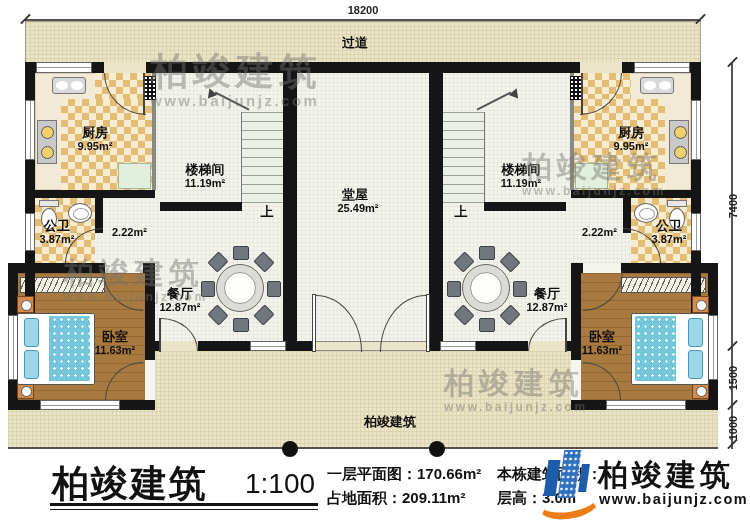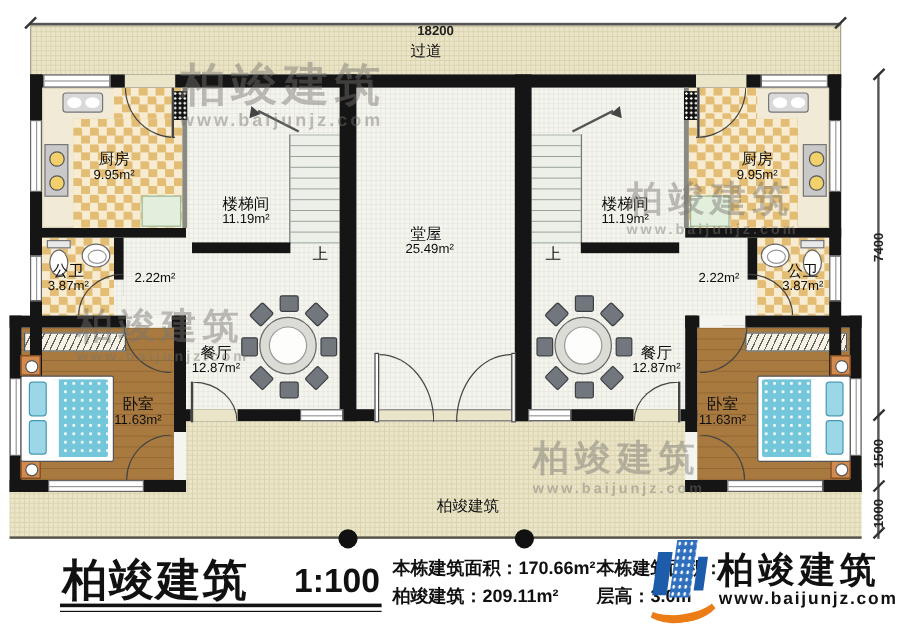--- a/index.html
+++ b/index.html
@@ -18,21 +18,21 @@
   .marble{position:absolute;background:#f1ead7;box-shadow:inset 0 0 0 1px #d8cfb4;z-index:6}
   .wood{position:absolute;background-color:#a97a3f;z-index:7;
     background-image:linear-gradient(rgba(40,20,0,.18) 1px,transparent 1px);background-size:100% 9px}
   .winH{position:absolute;background:#fff;border:1px solid #666;z-index:17;box-sizing:border-box}
   .winH:before{content:"";position:absolute;left:0;right:0;top:45%;height:1px;background:#999}
   .winV{position:absolute;background:#fff;border:1px solid #666;z-index:17;box-sizing:border-box}
   .winV:before{content:"";position:absolute;top:0;bottom:0;left:45%;width:1px;background:#999}
   .gap{position:absolute;z-index:16}
   .arc{position:absolute;z-index:18;box-sizing:border-box;border:0 solid #444}
   .leaf{position:absolute;background:#fff;border:1px solid #444;z-index:19;box-sizing:border-box}
-  .lbl{position:absolute;color:#0e0e0e;font-weight:normal;text-align:center;line-height:1.1;white-space:nowrap;z-index:30}
+  .lbl{position:absolute;color:#0e0e0e;font-weight:bold;text-align:center;line-height:1.1;white-space:nowrap;z-index:30}
   .rn{font-size:13px}.ra{font-size:11px}
   .tbl{position:absolute;border-radius:50%;z-index:20;box-sizing:border-box}
   .chair{position:absolute;width:14px;height:12px;background:#72777e;border:1px solid #3c3f44;border-radius:2px;z-index:20}
   .hatch{position:absolute;background-color:#f5f1e4;z-index:12;border:1px solid #555;box-sizing:border-box;
     background-image:repeating-linear-gradient(115deg,transparent 0 4px,#62625c 4px 5px)}
   .stair{position:absolute;background-color:#edf0e8;z-index:8;border-left:1px solid #777;box-sizing:border-box;
     background-image:linear-gradient(#98a398 1px,transparent 1px);background-size:100% 9px}
   .stairR{border-left:0;border-right:1px solid #777}
   .dim{position:absolute;font-size:11px;color:#222;font-weight:bold;z-index:45;text-align:center}
   .dimv{transform:rotate(-90deg)}
@@ -43,21 +43,21 @@
   .wm .url{font-size:15px;letter-spacing:2.5px;display:block;margin-top:3px}
   .wm.sm .nm{font-size:30px}.wm.sm .url{font-size:12px}
   .ns{position:absolute;background:#d28a4e;border:1px solid #76431c;z-index:20;box-sizing:border-box}
   .ns i{position:absolute;left:3px;top:3px;width:9px;height:9px;background:#fff;border:1px solid #555;border-radius:50%}
   .col{position:absolute;width:16px;height:16px;border-radius:50%;background:#111;z-index:22}
   .fix{position:absolute;z-index:20;box-sizing:border-box}
   .flue{position:absolute;background-color:#111;z-index:18;
     background-image:radial-gradient(#fff .8px,transparent 1.2px);background-size:4px 4px}
   
   .tb-title{position:absolute;left:52px;top:459px;font-size:37px;font-weight:bold;color:#111;letter-spacing:2px;z-index:50}
-  .tb-scale{position:absolute;left:245px;top:468px;font-size:28px;font-weight:bold;color:#111;z-index:50}
+  .tb-scale{position:absolute;left:245px;top:468px;font-size:28px;font-weight:normal;color:#111;z-index:50}
   .tb-line{position:absolute;background:#111;z-index:50}
   .tb-info{position:absolute;font-size:15px;font-weight:bold;color:#111;z-index:50;line-height:24px;white-space:nowrap}
   .logo-name{position:absolute;left:598px;top:455px;font-size:30px;font-weight:bold;color:#111;letter-spacing:4px;z-index:52;white-space:nowrap}
   .logo-url{position:absolute;left:599px;top:491px;font-size:14.5px;font-weight:bold;color:#111;letter-spacing:1.5px;z-index:52;white-space:nowrap}
   .glyph{position:absolute;left:536px;top:448px;width:60px;height:64px;z-index:51}
   .glyph .sw{position:absolute;left:0;top:36px;width:56px;height:24px;border:4px solid transparent;
     border-bottom:7px solid #ec7c15;border-radius:50%;transform:rotate(-8deg)}
   .glyph .t1{position:absolute;left:10px;top:12px;width:12px;height:36px;background:#1d5cab;transform:skewX(-8deg)}
   .glyph .t2{position:absolute;left:25px;top:2px;width:17px;height:48px;background:#2e6fbe;transform:skewX(-8deg);
     background-image:radial-gradient(#fff 1px,transparent 1.4px);background-size:5px 6px}
@@ -65,21 +65,21 @@
   .arrowhead{position:absolute;width:0;height:0;z-index:18}
 </style>
 </head>
 <body>
 
 <div class="canvas">
 
   <div class="dimline" style="left:25px;top:19px;width:676px;height:2px"></div>
   <div class="tick" style="left:19px;top:18px"></div>
   <div class="tick" style="left:694px;top:18px"></div>
-  <div class="dim" style="left:333px;top:20px;width:60px">18200</div>
+  <div class="dim" style="left:333px;top:4px;width:60px">18200</div>
 
   <div class="floor-beige" style="left:25px;top:21px;width:676px;height:43px;border:1px solid #a8a390;box-sizing:border-box"></div>
   <div class="lbl rn" style="left:325px;top:36px;width:60px">过道</div>
 
   <div class="floor-beige" style="left:8px;top:351px;width:710px;height:98px"></div>
   <div class="abs" style="left:8px;top:447px;width:710px;height:2px;background:#55524a;z-index:10"></div>
   <div class="lbl rn" style="left:350px;top:415px;width:80px">柏竣建筑</div>
   <div class="col" style="left:282px;top:441px"></div>
   <div class="col" style="left:429px;top:441px"></div>
 
@@ -307,22 +307,22 @@
   </div>
   <div class="wm sm" style="left:444px;top:368px">
     <span class="nm">柏竣建筑</span>
     <span class="url">www.baijunjz.com</span>
   </div>
 
   <div class="tb-title">柏竣建筑</div>
   <div class="tb-line" style="left:50px;top:503px;width:268px;height:3px"></div>
   <div class="tb-line" style="left:50px;top:509px;width:268px;height:1px"></div>
   <div class="tb-scale">1:100</div>
-  <div class="tb-info" style="left:327px;top:462px">本栋建筑面积：170.66m²</div>
-  <div class="tb-info" style="left:327px;top:486px">柏竣建筑：209.11m²</div>
+  <div class="tb-info" style="left:327px;top:462px">一层平面图：170.66m²</div>
+  <div class="tb-info" style="left:327px;top:486px">占地面积：209.11m²</div>
   <div class="tb-info" style="left:497px;top:462px">本栋建筑面积：</div>
   <div class="tb-info" style="left:497px;top:486px">层高：3.0m</div>
   <div class="glyph">
     <div class="t1"></div>
       <div class="t2"></div>
       <div class="t3"></div>
       <div class="sw"></div>
   </div>
   <div class="logo-name">柏竣建筑</div>
   <div class="logo-url">www.baijunjz.com</div>

